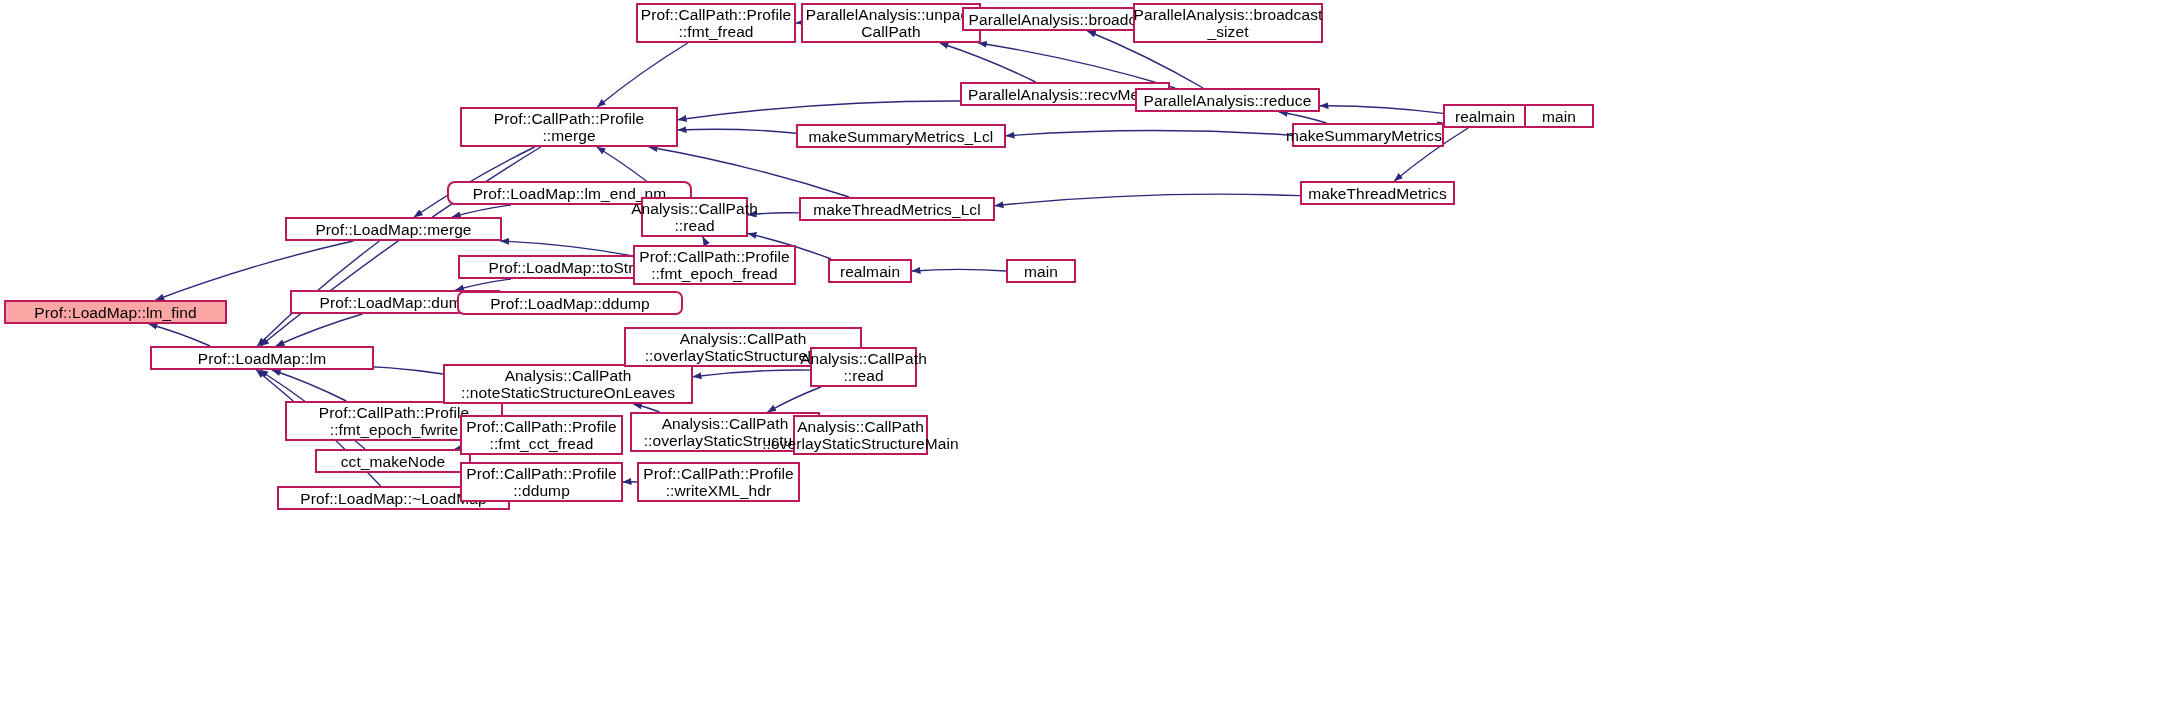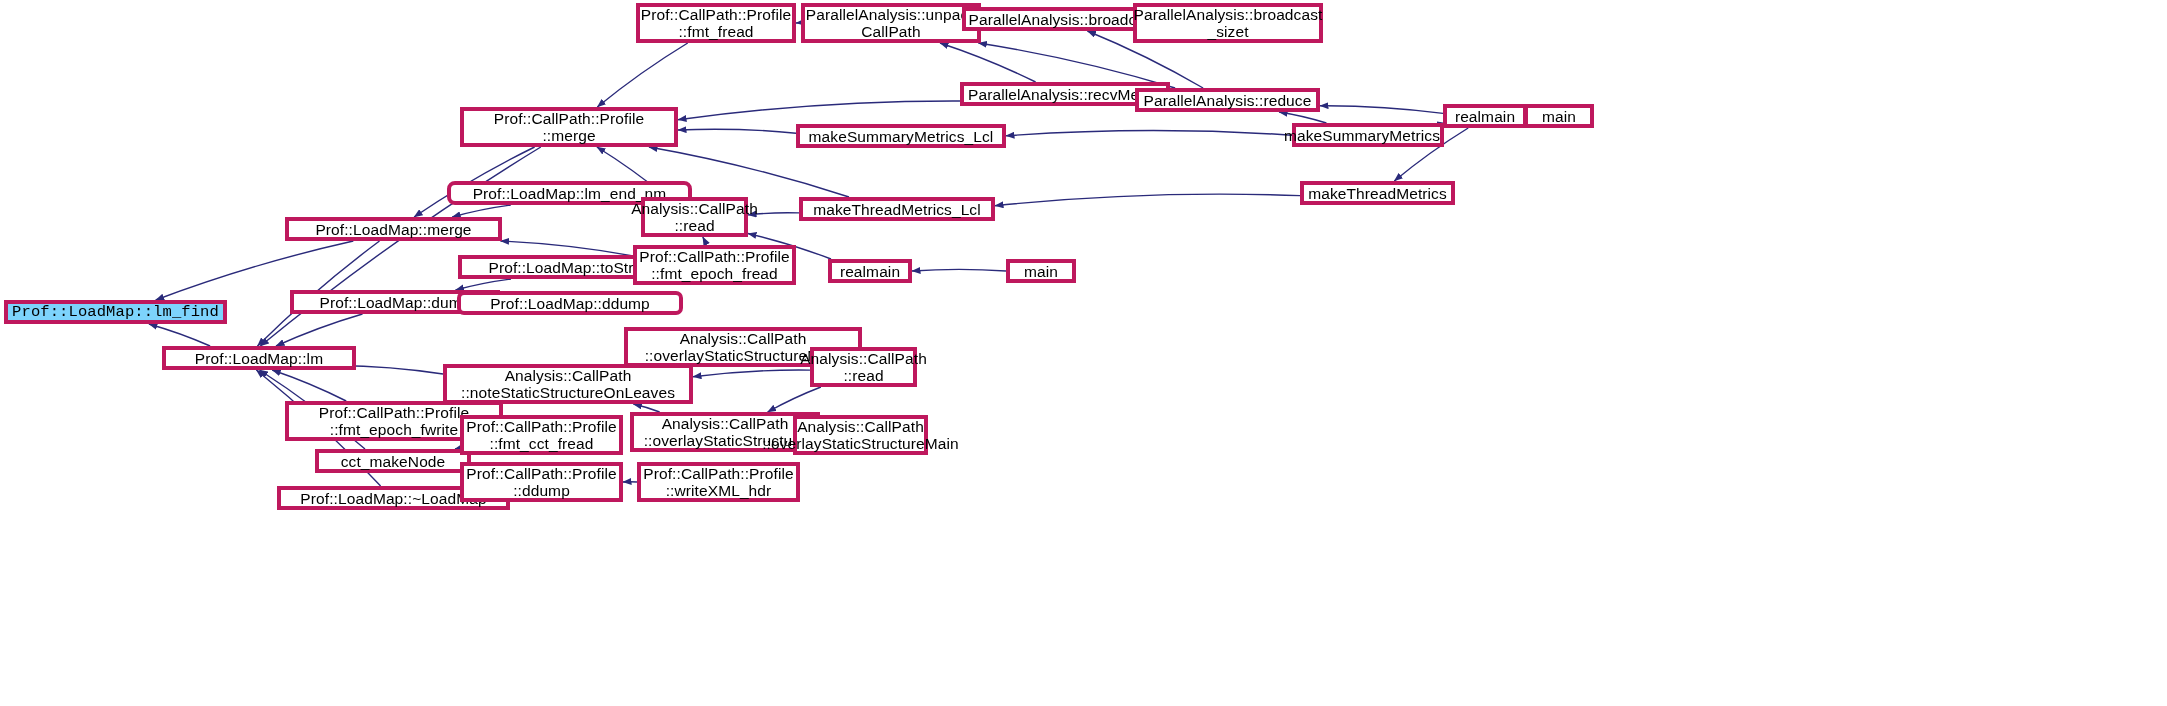--- a/index.html
+++ b/index.html
@@ -18,36 +18,35 @@
   svg.edges {
     position: absolute;
     left: 0;
     top: 0;
     width: 2167px;
     height: 706px;
   }
   .node {
     position: absolute;
     box-sizing: border-box;
-    border: 4px solid #be185d;
+    border: 2px solid #be185d;
     background: #ffffff;
     color: #000000;
     font-size: 15.5px;
     line-height: 17px;
     display: flex;
     flex-direction: column;
     align-items: center;
     justify-content: center;
     text-align: center;
     white-space: pre;
     letter-spacing: 0.1px;
   }
   .node.highlight {
-    background: #7dd3fc;
-    font-family: Liberation Mono, monospace;
+    background: #fca5a5;
   }
   .node .ln {
     display: block;
   }
 </style>
 </head>
 <body>
 
 <div id="graph-root">
   <svg class="edges" viewBox="0 0 2167 706" xmlns="http://www.w3.org/2000/svg">
@@ -101,21 +100,21 @@
         <path d="M648.4,367.0 Q655.6,366.0 662.6,364.0" marker-end="url(#ah)"></path>
         <path d="M810.0,370.1 Q751.3,369.3 693.0,376.8" marker-end="url(#ah)"></path>
         <path d="M659.6,412.0 Q646.8,407.1 633.4,404.0" marker-end="url(#ah)"></path>
         <path d="M460.0,448.2 Q457.5,448.4 455.1,449.0" marker-end="url(#ah)"></path>
         <path d="M460.0,471.3 Q459.5,471.2 459.0,471.2" marker-end="url(#ah)"></path>
         <path d="M637.0,482.0 Q630.0,481.5 623.0,482.0" marker-end="url(#ah)"></path>
       </g>
   </svg>
   <div id="node-layer">
       <div class="node highlight" style="left: 4px; top: 300px; width: 223px; height: 24px;"><span class="ln">Prof::LoadMap::lm_find</span></div>
-      <div class="node" style="left: 162px; top: 346px; width: 194px; height: 24px;"><span class="ln">Prof::LoadMap::lm</span></div>
+      <div class="node" style="left: 150px; top: 346px; width: 224px; height: 24px;"><span class="ln">Prof::LoadMap::lm</span></div>
       <div class="node" style="left: 285px; top: 217px; width: 217px; height: 24px;"><span class="ln">Prof::LoadMap::merge</span></div>
       <div class="node" style="left: 290px; top: 290px; width: 210px; height: 24px;"><span class="ln">Prof::LoadMap::dump</span></div>
       <div class="node" style="left: 460px; top: 107px; width: 218px; height: 40px;"><span class="ln">Prof::CallPath::Profile</span><span class="ln">::merge</span></div>
       <div class="node" style="left: 447px; top: 181px; width: 245px; height: 24px; border-radius: 8px;"><span class="ln">Prof::LoadMap::lm_end_nm</span></div>
       <div class="node" style="left: 458px; top: 255px; width: 227px; height: 24px;"><span class="ln">Prof::LoadMap::toString</span></div>
       <div class="node" style="left: 457px; top: 291px; width: 226px; height: 24px; border-radius: 7px;"><span class="ln">Prof::LoadMap::ddump</span></div>
       <div class="node" style="left: 285px; top: 401px; width: 218px; height: 40px;"><span class="ln">Prof::CallPath::Profile</span><span class="ln">::fmt_epoch_fwrite</span></div>
       <div class="node" style="left: 303px; top: 449px; width: 156px; height: 24px; margin-left: 12px;"><span class="ln">cct_makeNode</span></div>
       <div class="node" style="left: 277px; top: 486px; width: 233px; height: 24px;"><span class="ln">Prof::LoadMap::~LoadMap</span></div>
       <div class="node" style="left: 460px; top: 415px; width: 163px; height: 40px;"><span class="ln">Prof::CallPath::Profile</span><span class="ln">::fmt_cct_fread</span></div>

